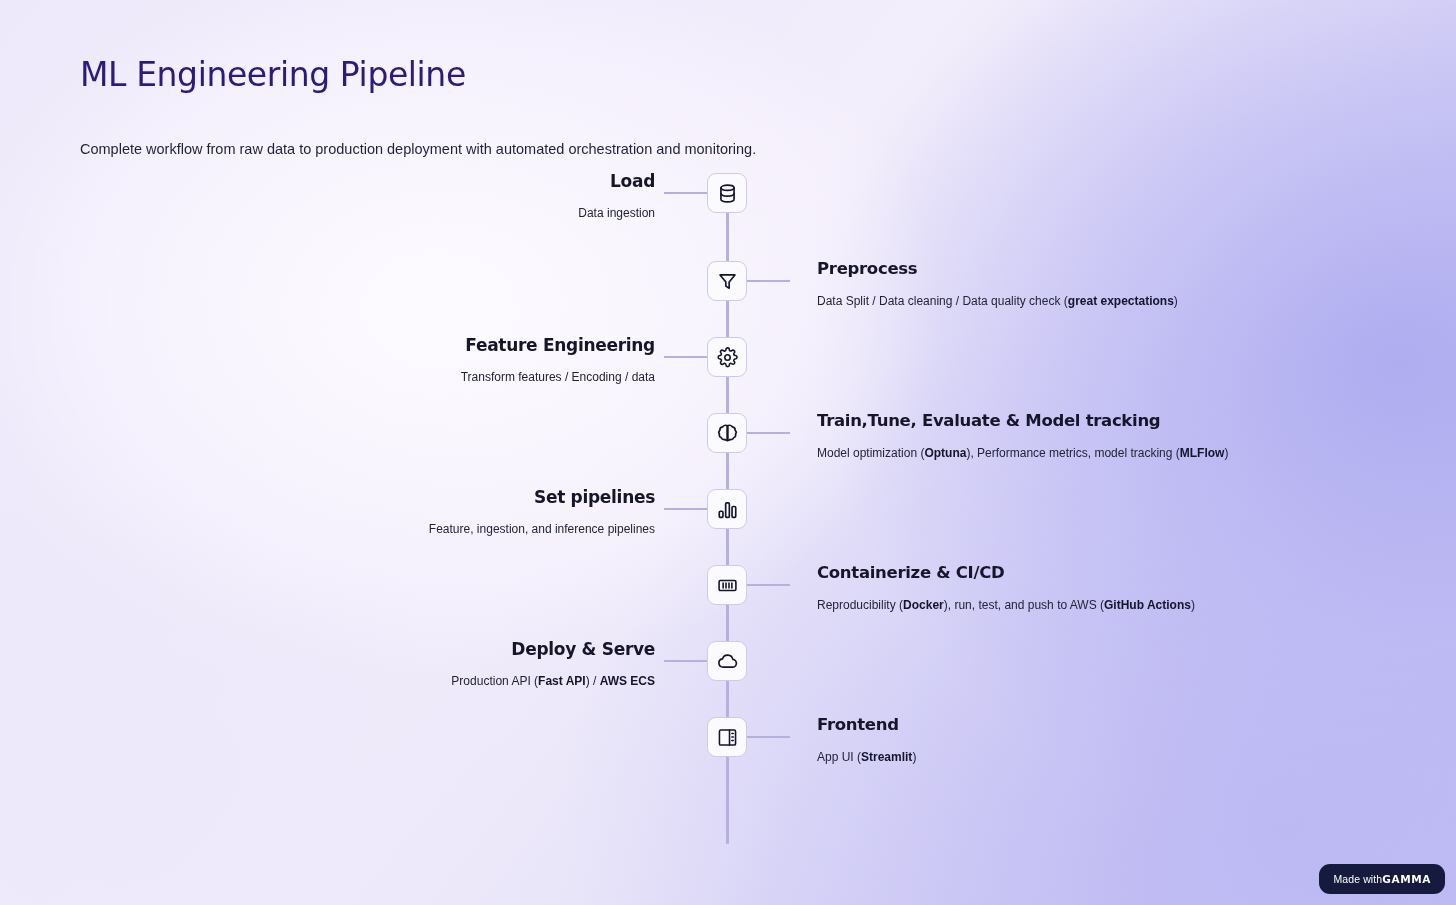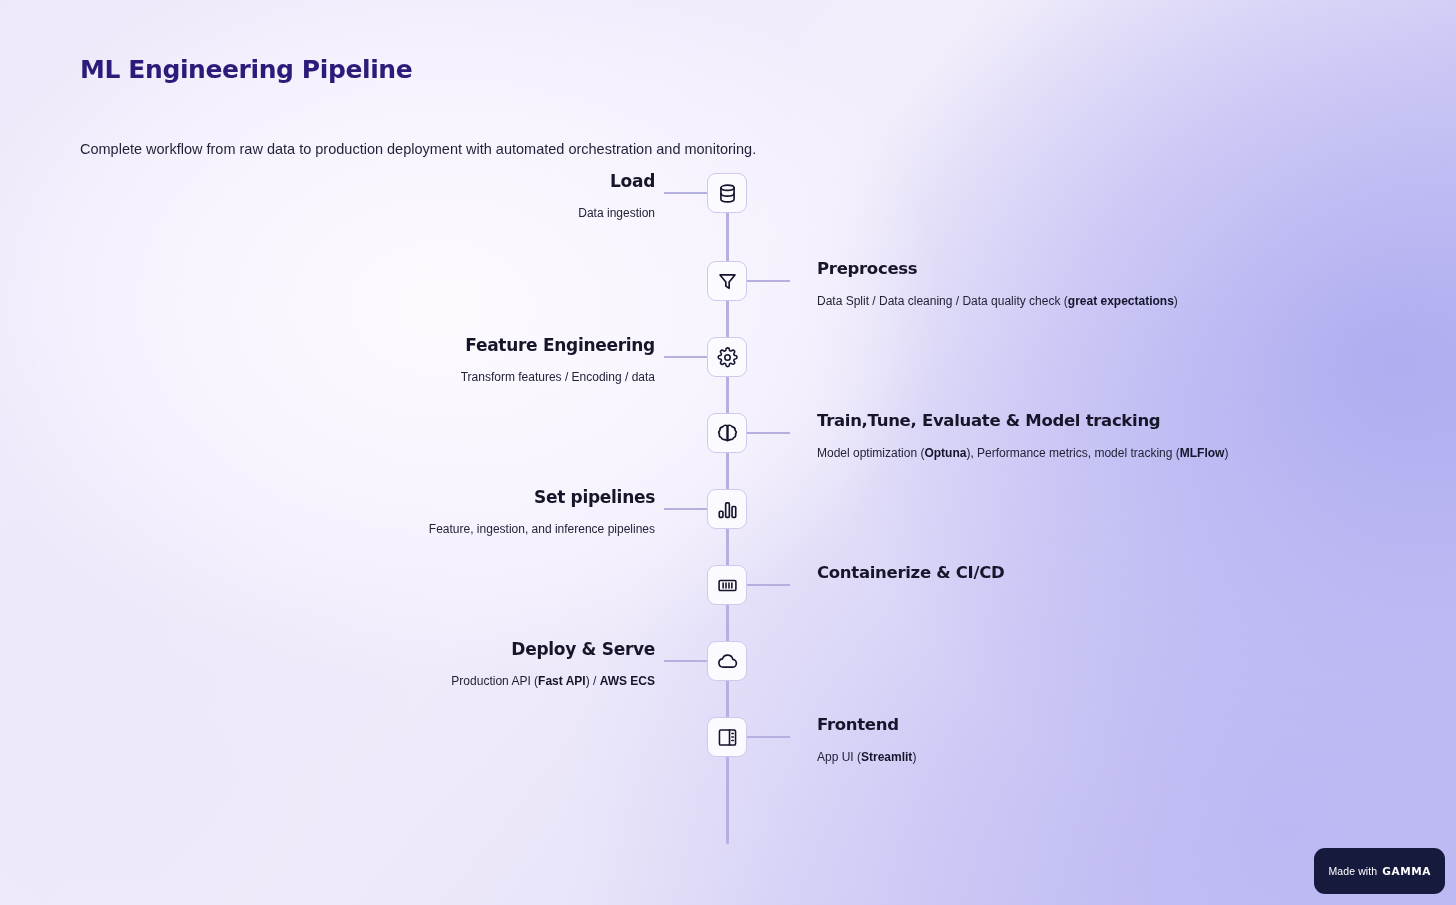--- a/index.html
+++ b/index.html
@@ -30,23 +30,23 @@
 
   
   #header {
     position: absolute;
     left: 80px;
     top: 56px;
     width: 1120px;
   }
   #page-title {
     margin: 0;
-    font-size: 25px;
+    font-size: 33px;
     line-height: 1.15;
-    font-weight: bold;
+    font-weight: normal;
     letter-spacing: -0.4px;
     color: #2d1b7a;
     font-family: "DejaVu Sans", "Liberation Sans", sans-serif;
   }
   #page-subtitle {
     margin: 0;
     position: absolute;
     top: 83px;
     left: 0;
     font-size: 14.5px;
@@ -147,27 +147,26 @@
     white-space: nowrap;
   }
   .tl-desc b { font-weight: bold; color: #14142b; }
 
   
   #gamma-badge {
     position: absolute;
     right: 11px;
     bottom: 11px;
     height: 22px;
-    padding: 12px 14px;
+    padding: 4px 14px;
     border-radius: 11px;
     background: #161b3d;
     color: #ffffff;
     display: flex;
     align-items: center;
-    gap: 5px;
     font-size: 10.5px;
     letter-spacing: 0.1px;
     z-index: 10;
   }
   #gamma-badge .gamma-word {
     font-weight: bold;
     letter-spacing: 0.6px;
     font-family: "DejaVu Sans", "Liberation Sans", sans-serif;
     font-size: 10.5px;
   }
@@ -267,20 +266,21 @@
           <div class="tl-node">
             <span style="display: flex;">
               <svg viewBox="0 0 24 24" fill="none" stroke="#14142b" stroke-width="1.8" stroke-linecap="round" stroke-linejoin="round">
                 <rect x="2.4" y="6.2" width="19.2" height="11.6" rx="1.4"></rect>
                 <path d="M7 9.2v5.6M10.3 9.2v5.6M13.7 9.2v5.6M17 9.2v5.6"></path>
               </svg>
             </span>
           </div>
           <div class="tl-text">
             <p class="tl-heading">Containerize &amp; CI/CD</p>
+            <p class="tl-desc">Reproducibility (<b>Docker</b>), run, test, and push to AWS (<b>GitHub Actions</b>)</p>
           </div>
         </div>
         <div class="tl-step left" style="top: 661px;">
           <div class="tl-connector"></div>
           <div class="tl-node">
             <span style="display: flex;">
               <svg viewBox="0 0 24 24" fill="none" stroke="#14142b" stroke-width="1.9" stroke-linecap="round" stroke-linejoin="round">
                 <path d="M17.6 18.5H7a4.8 4.8 0 0 1-.7-9.55A6.1 6.1 0 0 1 18.1 9.6a4.46 4.46 0 0 1-.5 8.9z"></path>
               </svg>
             </span>

